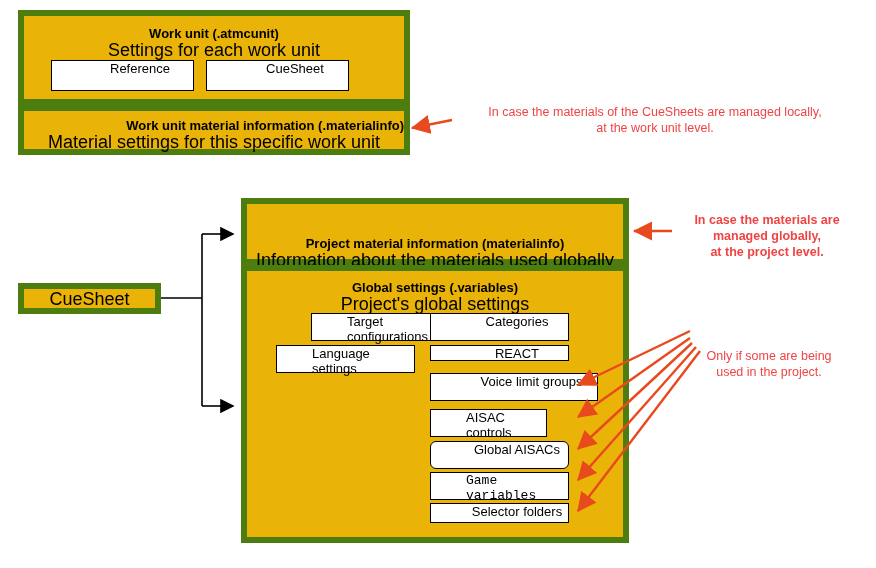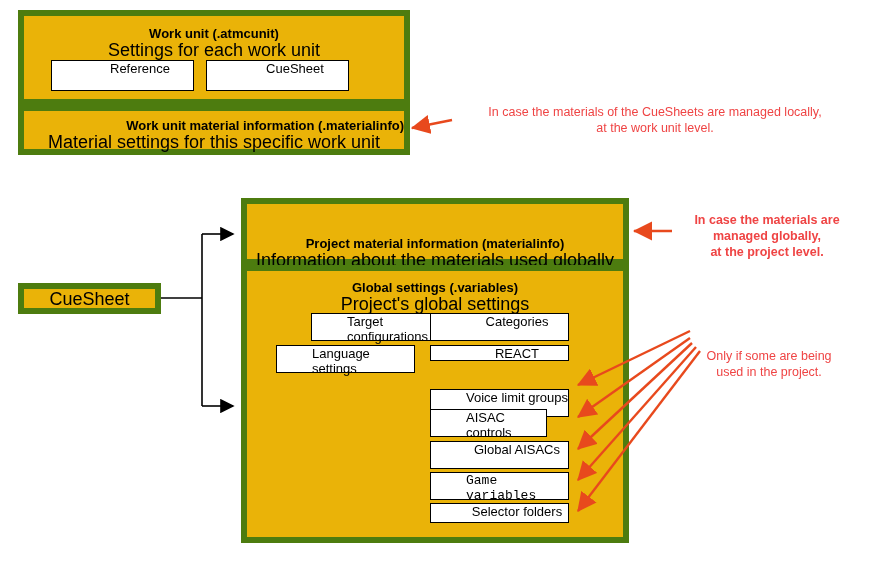--- a/index.html
+++ b/index.html
@@ -105,27 +105,27 @@
   <div class="thinbox" style="left:276px; top:345px; width:139px; height:28px;">
     <span>Language settings</span>
   </div>
 
   <div class="thinbox" style="left:430px; top:313px; width:139px; height:28px;">
     <span>Categories</span>
   </div>
   <div class="thinbox" style="left:430px; top:345px; width:139px; height:16px;">
     <span>REACT</span>
   </div>
-  <div class="thinbox" style="left:430px; top:389px; width:139px; height:28px;">
+  <div class="thinbox" style="left:430px; top:373px; width:168px; height:28px;">
     <span>Voice limit groups</span>
   </div>
   <div class="thinbox" style="left:430px; top:409px; width:117px; height:28px;">
     <span>AISAC controls</span>
   </div>
-  <div class="thinbox" style="left:430px; top:441px; width:139px; height:28px;">
+  <div class="thinbox" style="left:430px; top:441px; width:139px; height:28px;border-radius:6px;">
     <span>Global AISACs</span>
   </div>
   <div class="thinbox" style="left:430px; top:472px; width:139px; height:28px;font-family:Liberation Mono, monospace;">
     <span>Game variables</span>
   </div>
   <div class="thinbox" style="left:430px; top:503px; width:139px; height:20px;">
     <span>Selector folders</span>
   </div>
 
   <div class="note center" style="left:453px; top:104px; width:404px; white-space:pre-line;">In case the materials of the CueSheets are managed locally,

